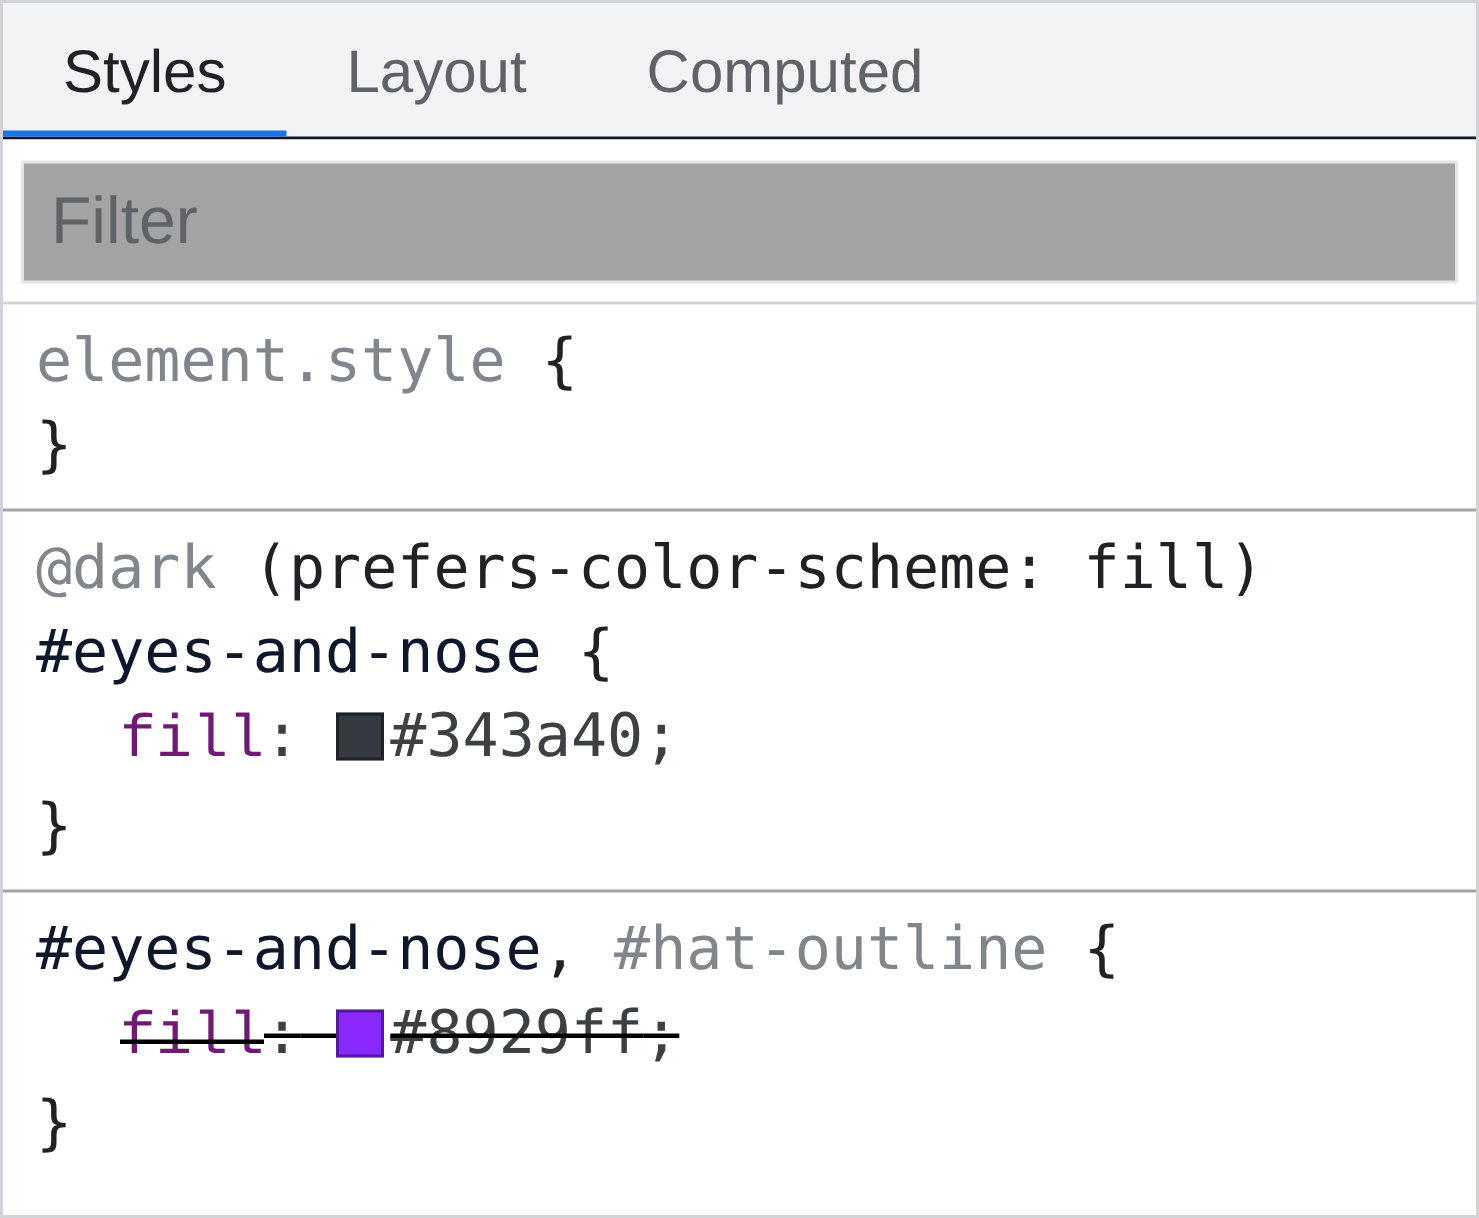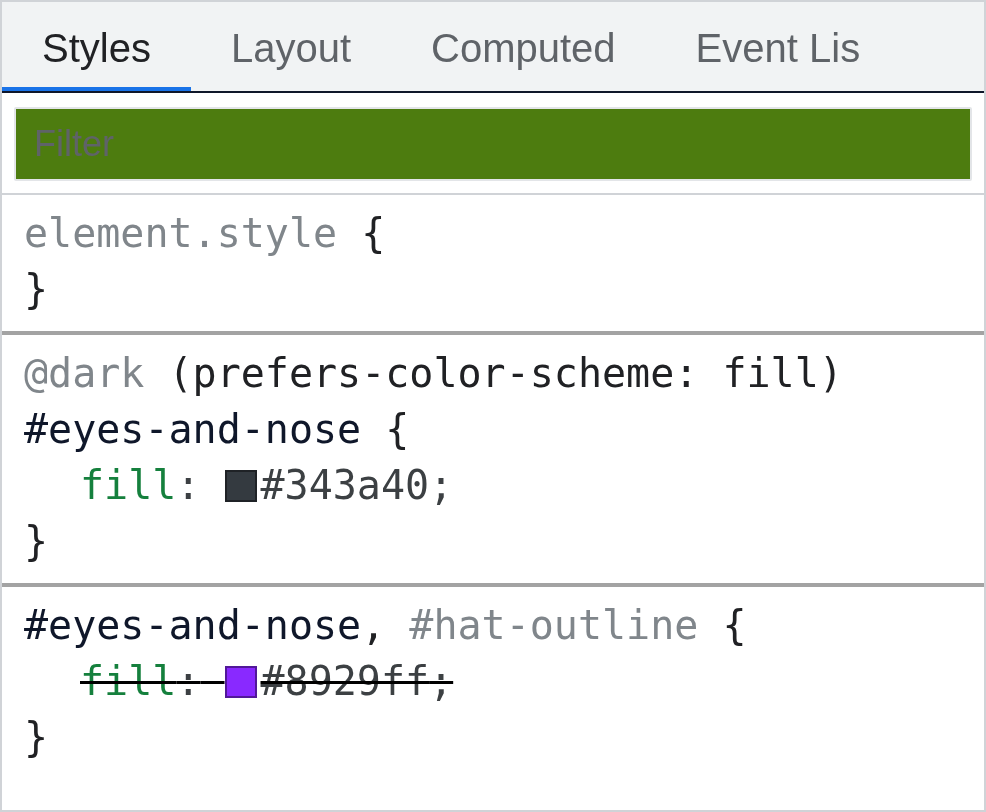--- a/index.html
+++ b/index.html
@@ -42,47 +42,47 @@
   height: 6px;
   background: #1a73e8;
 }
 .filter-row {
   padding: 14px 12px 12px 12px;
   border-bottom: 2px solid #d0d3d7;
   background: #fff;
 }
 .filter-input {
   width: 100%;
-  font-size: 36px;
+  font-size: 44px;
   padding: 14px 18px;
   border: 2px solid #e3e5e8;
-  background: #4d7c0f;
+  background: #a3a3a3;
   color: #202124;
   font-family: inherit;
   border-radius: 2px;
 }
 .filter-input::placeholder {
   color: #5f6368;
 }
 .rules {
   font-family: ui-monospace, SFMono-Regular, Menlo, Consolas, monospace;
   font-size: 40px;
   line-height: 1.4;
   flex: 1;
 }
 .rule-block {
   padding: 10px 22px 14px 22px;
-  border-bottom: 4px solid #a3a3a3;
+  border-bottom: 2px solid #a3a3a3;
 }
 .selector-line { white-space: nowrap; }
 .dim { color: #80868b; }
 .paren { color: #202124; }
 .brace { color: #202124; }
 .sel { color: #0f172a; }
-.prop { color: #15803d; }
+.prop { color: #701a75; font-family: Liberation Mono, monospace; }
 .decl {
   padding-left: 56px;
   white-space: nowrap;
 }
 .swatch {
   display: inline-block;
   width: 32px;
   height: 32px;
   border: 2px solid rgba(0,0,0,0.4);
   vertical-align: -3px;
@@ -94,21 +94,20 @@
 </style>
 </head>
 <body>
 
 <div class="panel">
 
   <div class="tabs">
     <div class="tab active">Styles</div>
     <div class="tab">Layout</div>
     <div class="tab">Computed</div>
-    <div class="tab">Event Lis</div>
   </div>
 
   <div class="filter-row">
     <input class="filter-input" type="text" placeholder="Filter" style="">
   </div>
 
   <div class="rules">
 
     <div class="rule-block">
       <div class="selector-line">

